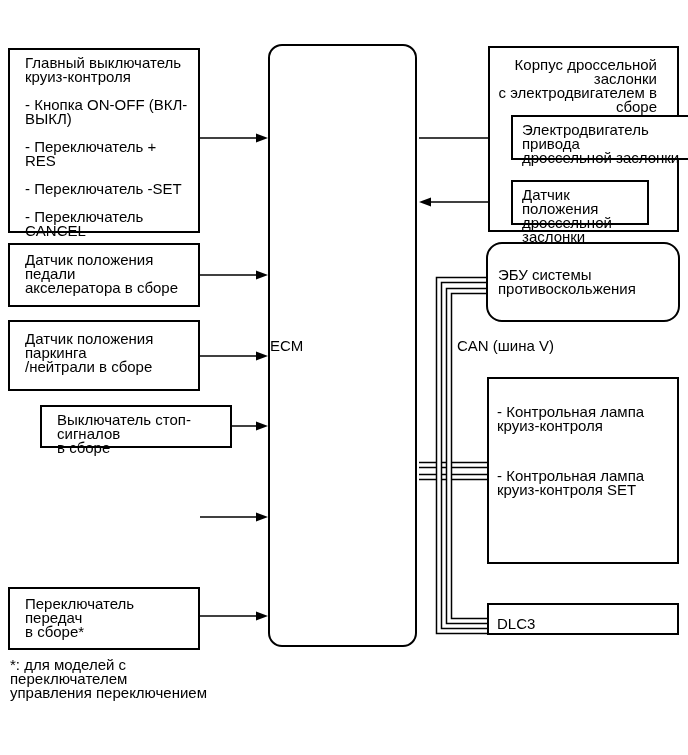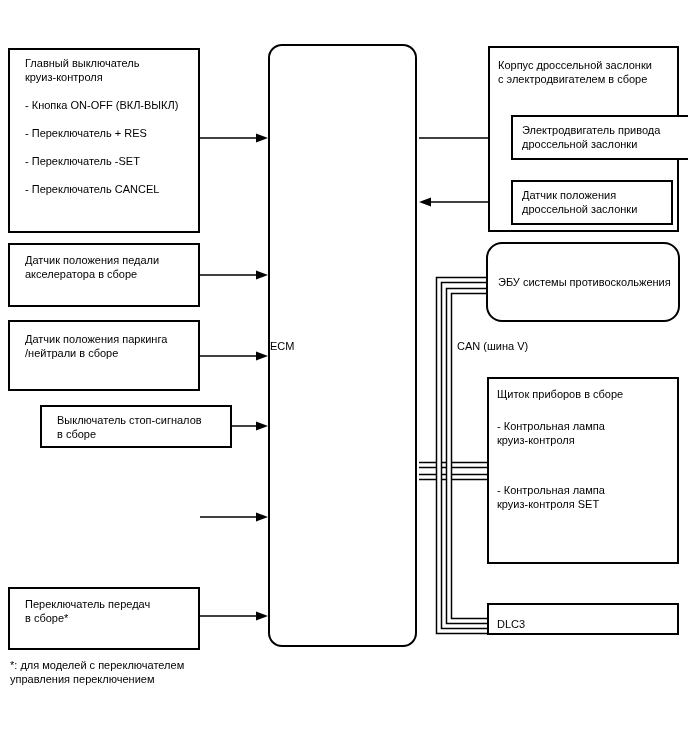--- a/index.html
+++ b/index.html
@@ -1,21 +1,21 @@
 <!DOCTYPE html>
 <html><head>
 <meta charset="utf-8">
 <style>
   html,body{margin:0;padding:0;background:#fff;}
   #canvas{
     position:relative;
     width:688px;height:755px;
     background:#fff;
     font-family:"Liberation Sans", sans-serif;
-    font-size:11px;
+    font-size:15px;
     line-height:14px;
     color:#000;
     overflow:hidden;
   }
   .box{
     position:absolute;
     border:2px solid #000;
     background:#fff;
     box-sizing:border-box;
     z-index:2;
@@ -34,23 +34,23 @@
   #box5{top:465px;height:100px;padding-top:10px;}
   #box6{top:587px;height:63px;padding-top:8px;}
   #footnote{left:10px;top:658px;width:210px;}
   
   #ecm{
     left:268px;top:44px;width:149px;height:603px;
     border-radius:14px;
     display:flex;align-items:center;justify-content:flex-start;
   }
   
-  #throttle{left:488px;top:46px;width:191px;height:186px;padding:10px 20px 0 8px;}
+  #throttle{left:488px;top:46px;width:191px;height:186px;padding:10px 20px 0 8px;text-align:right;}
   #motor{left:511px;top:115px;width:186px;height:45px;padding:6px 6px 0 9px;}
-  #sensor{left:511px;top:180px;width:162px;height:45px;padding:6px 6px 12px 9px;}
+  #sensor{left:511px;top:180px;width:138px;height:45px;padding:6px 6px 12px 9px;}
   #skid{
     left:486px;top:242px;width:194px;height:80px;
     border-radius:16px;
     display:flex;align-items:center;
     padding-left:10px;box-sizing:border-box;
   }
   #canlabel{left:457px;top:339px;}
   #meter{left:487px;top:377px;width:192px;height:187px;padding:8px 8px 0 8px;}
   #meter .item1{margin-top:18px;}
   #meter .item2{margin-top:36px;}
@@ -150,21 +150,20 @@
   <div id="sensor" class="box prelines">Датчик положения
 дроссельной заслонки</div>
 
   <div id="skid" class="box">
     <span>ЭБУ системы противоскольжения</span>
   </div>
 
   <div id="canlabel" class="lbl">CAN (шина V)</div>
 
   <div id="meter" class="box">
-    <div>Щиток приборов в сборе</div>
     <div class="item1 prelines">- Контрольная лампа
 круиз-контроля</div>
     <div class="item2 prelines">- Контрольная лампа
 круиз-контроля SET</div>
   </div>
 
   <div id="dlc3" class="box">
     <span>DLC3</span>
   </div>
 

